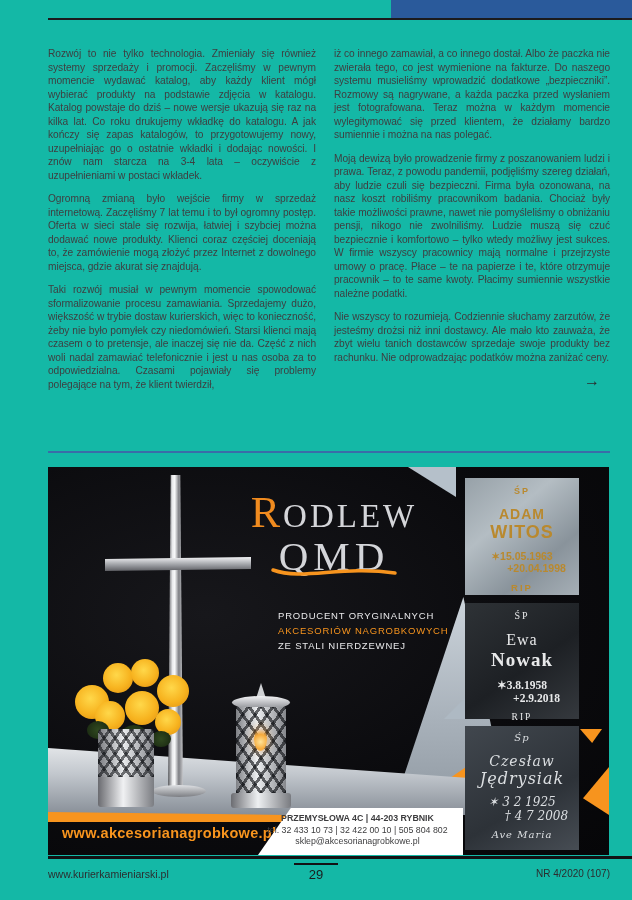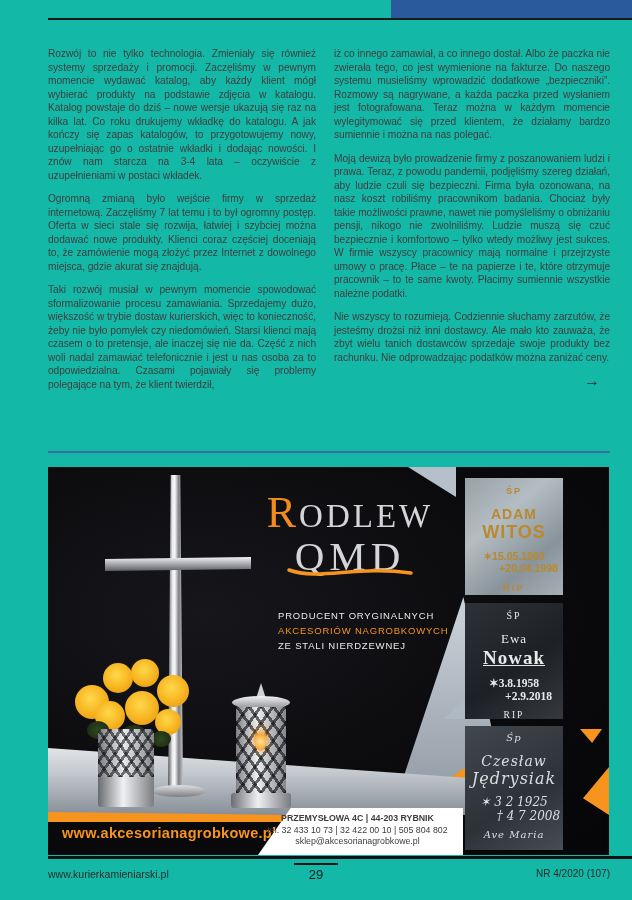--- a/index.html
+++ b/index.html
@@ -91,50 +91,50 @@
         repeating-linear-gradient(55deg, rgba(8,10,14,.6) 0 3px, transparent 3px 10px),
         repeating-linear-gradient(-55deg, rgba(8,10,14,.6) 0 3px, transparent 3px 10px),
         linear-gradient(90deg,#7e8085 0%,#eceef0 42%,#85878c 100%);}
   .lantern-flame{position:absolute;z-index:5;left:206px;top:260px;width:13px;height:24px;border-radius:50%;
       background:radial-gradient(circle at 50% 62%, #ffe49a 0%, #f6a93a 45%, rgba(242,139,31,.25) 75%, rgba(242,139,31,0) 100%);
       box-shadow:0 0 10px rgba(247,148,30,.6);}
   .lantern-base{position:absolute;z-index:4;left:183px;top:326px;width:60px;height:15px;border-radius:3px;
       background:linear-gradient(90deg,#6c6d72 0%,#eef0f2 45%,#797b80 100%);}
 
   
-  .logo{position:absolute;z-index:5;left:202px;top:26px;width:200px;text-align:center;
+  .logo{position:absolute;z-index:5;left:186px;top:26px;width:200px;text-align:center;
       font-family:"Liberation Serif", serif;}
   .logo-line1{font-size:33px;letter-spacing:3px;color:#d4d5d9;line-height:40px;white-space:nowrap;}
   .logo-r{font-size:44px;color:#f08b1f;}
   .logo-line2{font-size:41px;letter-spacing:5px;color:#d4d5d9;line-height:44px;margin-top:-2px;}
   .swash{display:block;margin:-14px auto 0 auto;}
 
   
   .tagline{position:absolute;z-index:5;left:230px;top:141px;font-size:9.5px;letter-spacing:0.8px;
       line-height:15px;color:#e9e9eb;white-space:nowrap;}
   .tagline .tl-orange{color:#f7941e;}
 
   
-  .plaque{position:absolute;z-index:6;left:417px;width:98px;display:flex;flex-direction:column;
+  .plaque{position:absolute;z-index:6;left:417px;width:114px;display:flex;flex-direction:column;
       align-items:center;text-align:center;}
   .plaque-1{top:11px;height:117px;color:#b9892e;font-weight:bold;
       background:linear-gradient(140deg,#97a1a8 0%,#b4bdc3 35%,#89939b 70%,#a6afb6 100%);}
   .plaque-2{top:136px;height:116px;color:#e8e9ea;font-family:"Liberation Serif", serif;
       background:linear-gradient(145deg,#2e3236 0%,#1d2024 55%,#35393e 100%);}
   .plaque-3{top:259px;height:124px;color:#dcdfe2;font-family:"DejaVu Serif", serif;font-style:italic;
       background:linear-gradient(150deg,#41474e 0%,#2d3238 60%,#474d54 100%);}
   .pl-header{font-size:9px;letter-spacing:2px;margin-top:8px;}
   .pl-name1{font-size:14px;letter-spacing:1px;margin-top:10px;}
   .pl-name2{font-size:18px;letter-spacing:1px;font-weight:bold;}
   .pl-birth{font-size:10.5px;margin-top:7px;font-weight:bold;}
   .pl-death{font-size:10.5px;font-weight:bold;margin-left:29px;}
   .pl-footer{font-size:9.5px;letter-spacing:2px;margin-top:8px;}
   .plaque-2 .pl-header{font-size:10px;margin-top:7px;}
-  .plaque-2 .pl-name1{font-size:13px;}
-  .plaque-2 .pl-name2{font-size:19px;text-decoration:underline;}
+  .plaque-2 .pl-name1{font-size:16px;}
+  .plaque-2 .pl-name2{font-size:19px;}
   .plaque-2 .pl-birth,.plaque-2 .pl-death{font-size:11.5px;}
   .plaque-3 .pl-header{font-size:10px;margin-top:6px;letter-spacing:1px;}
   .plaque-3 .pl-name1{font-size:14px;font-weight:normal;}
   .plaque-3 .pl-name2{font-size:16px;font-weight:normal;}
   .plaque-3 .pl-birth,.plaque-3 .pl-death{font-size:12px;font-weight:normal;}
   .plaque-3 .pl-footer{font-size:10px;letter-spacing:1px;margin-top:6px;}
 
   
   .url-stripe{position:absolute;z-index:7;left:0;top:345px;width:248px;height:10px;background:#f7941e;
       clip-path:polygon(0 0,96% 30%,100% 100%,0 100%);}

